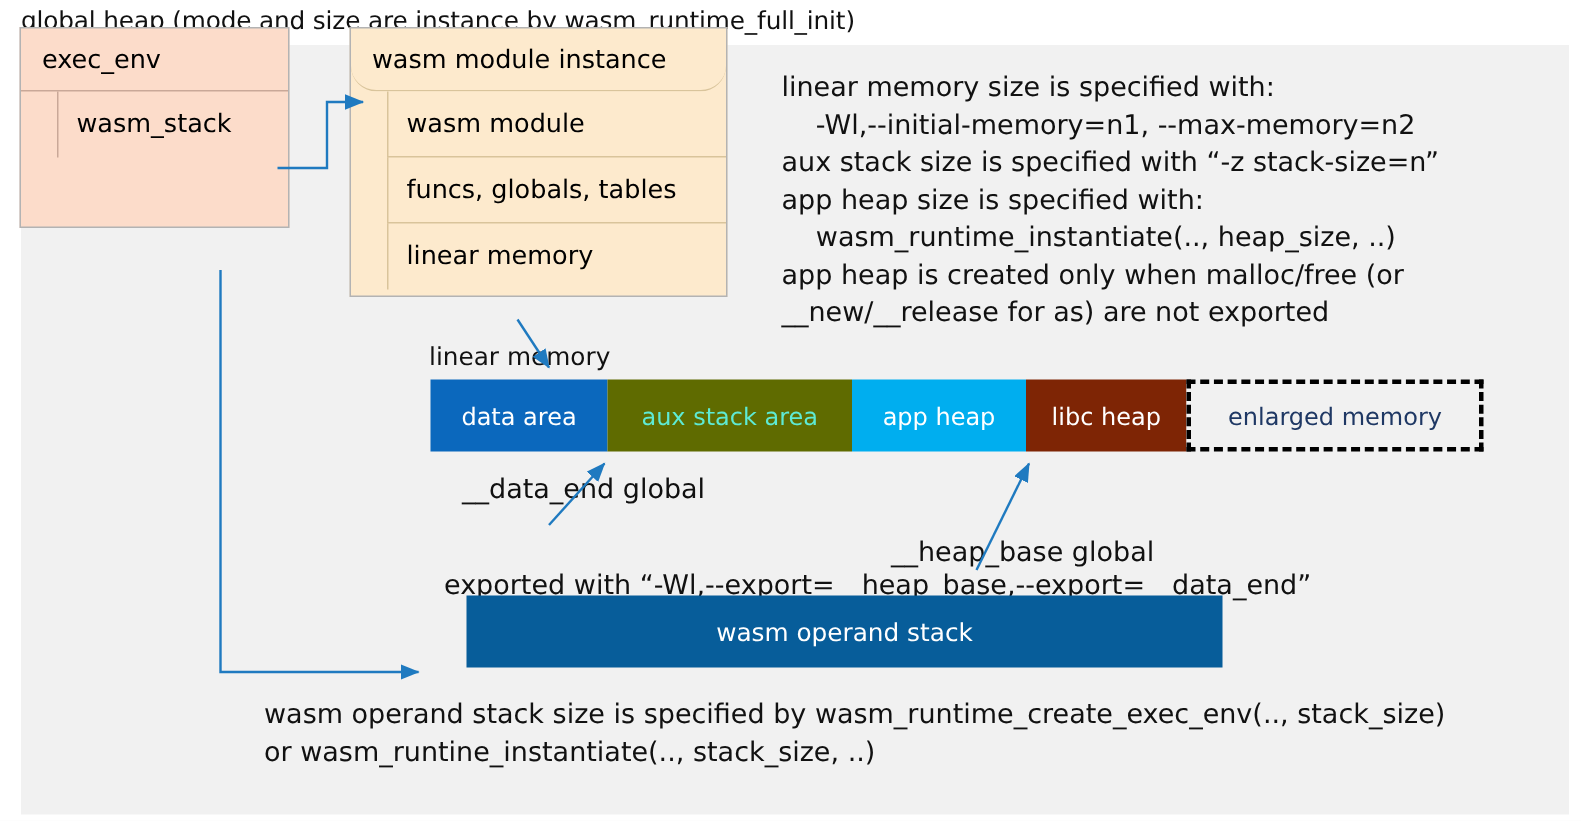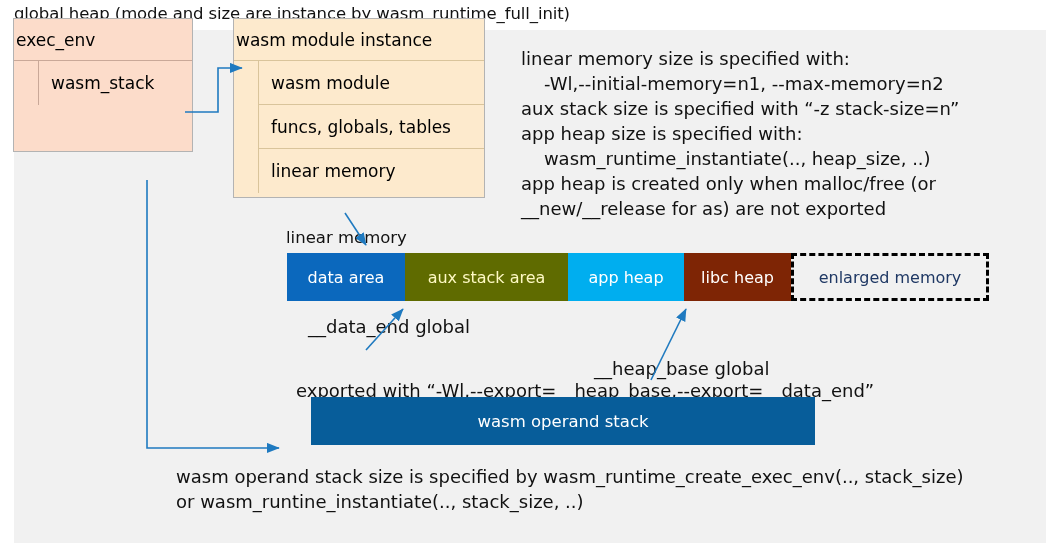--- a/index.html
+++ b/index.html
@@ -37,21 +37,21 @@
   .box {
     position: absolute;
     box-sizing: border-box;
     border: 1px solid #b3b3b3;
   }
   .box .hdr {
     box-sizing: border-box;
     height: 42px;
     display: flex;
     align-items: center;
-    padding-left: 2px;
+    padding-left: 14px;
     font-size: 17px;
     color: #000000;
     border-bottom: 1px solid #b3b3b3;
   }
   .box .rows {
     position: relative;
     box-sizing: border-box;
     padding-left: 24px;
   }
   .box .row {
@@ -66,21 +66,21 @@
     border-bottom: 1px solid #b3b3b3;
   }
   .box .row:last-child { border-bottom: none; }
 
   #exec-env-box { left: 13px; top: 18px; width: 180px; height: 134px; background: #fcdcca; }
   #exec-env-box .row { border-color: #c9a898; }
   #exec-env-box .hdr { border-bottom-color: #c9a898; }
 
   #module-inst-box { left: 233px; top: 18px; width: 252px; height: 180px; background: #fdeacd; }
   #module-inst-box .row { border-color: #d9c49b; }
-  #module-inst-box .hdr { border-bottom-color: #d9c49b; }
+  #module-inst-box .hdr { border-bottom-color: #d9c49b; border-radius: 17px; }
 
   
   .mem-label {
     position: absolute;
     left: 286px;
     top: 228px;
     font-size: 16.5px;
     color: #111111;
   }
   #mem-strip {
@@ -168,21 +168,21 @@
 app heap size is specified with:
     wasm_runtime_instantiate(.., heap_size, ..)
 app heap is created only when malloc/free (or
 __new/__release for as) are not exported</div>
 
   <div class="mem-label">linear memory</div>
   <div id="mem-strip">
       <div class="seg" style="width: 118px; background: rgb(11, 104, 189); color: rgb(255, 255, 255);">
         <span>data area</span>
       </div>
-      <div class="seg" style="width: 163px; background: rgb(95, 107, 0); color: #fef9c3;">
+      <div class="seg" style="width: 163px; background: rgb(95, 107, 0); color: #5eead4;">
         <span>aux stack area</span>
       </div>
       <div class="seg" style="width: 116px; background: rgb(0, 174, 239); color: rgb(255, 255, 255);">
         <span>app heap</span>
       </div>
       <div class="seg" style="width: 107px; background: rgb(126, 37, 5); color: rgb(255, 255, 255);">
         <span>libc heap</span>
       </div>
       <div class="seg dashed" style="width: 198px; color: rgb(31, 56, 100);">
         <span>enlarged memory</span>

